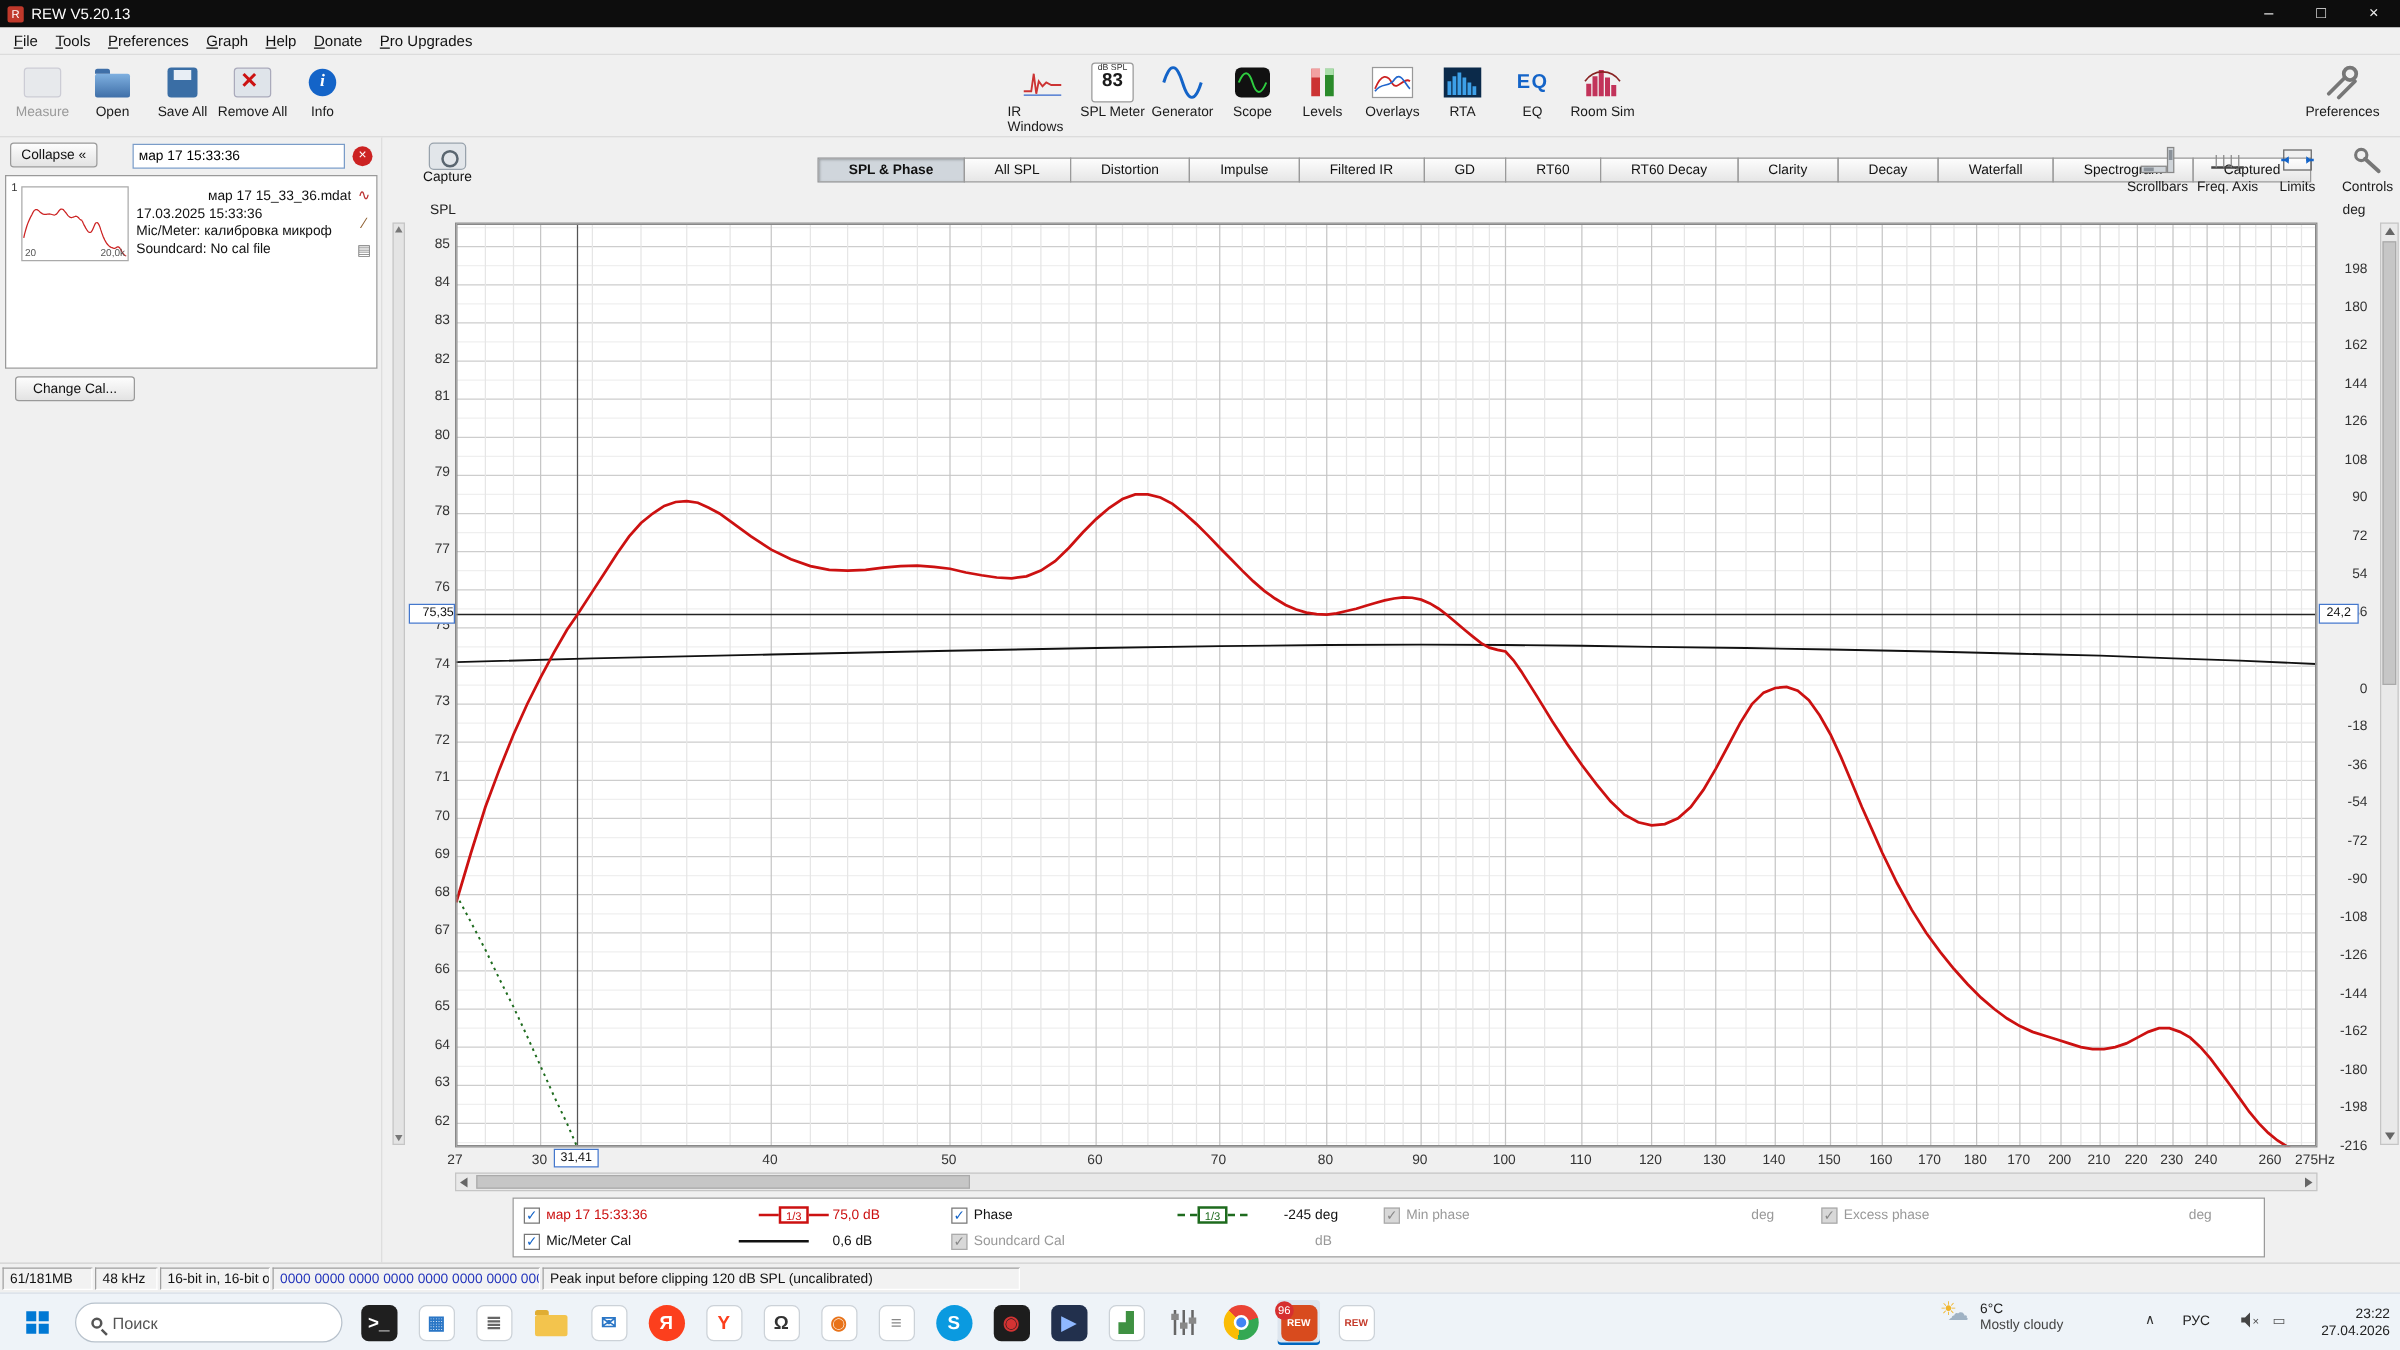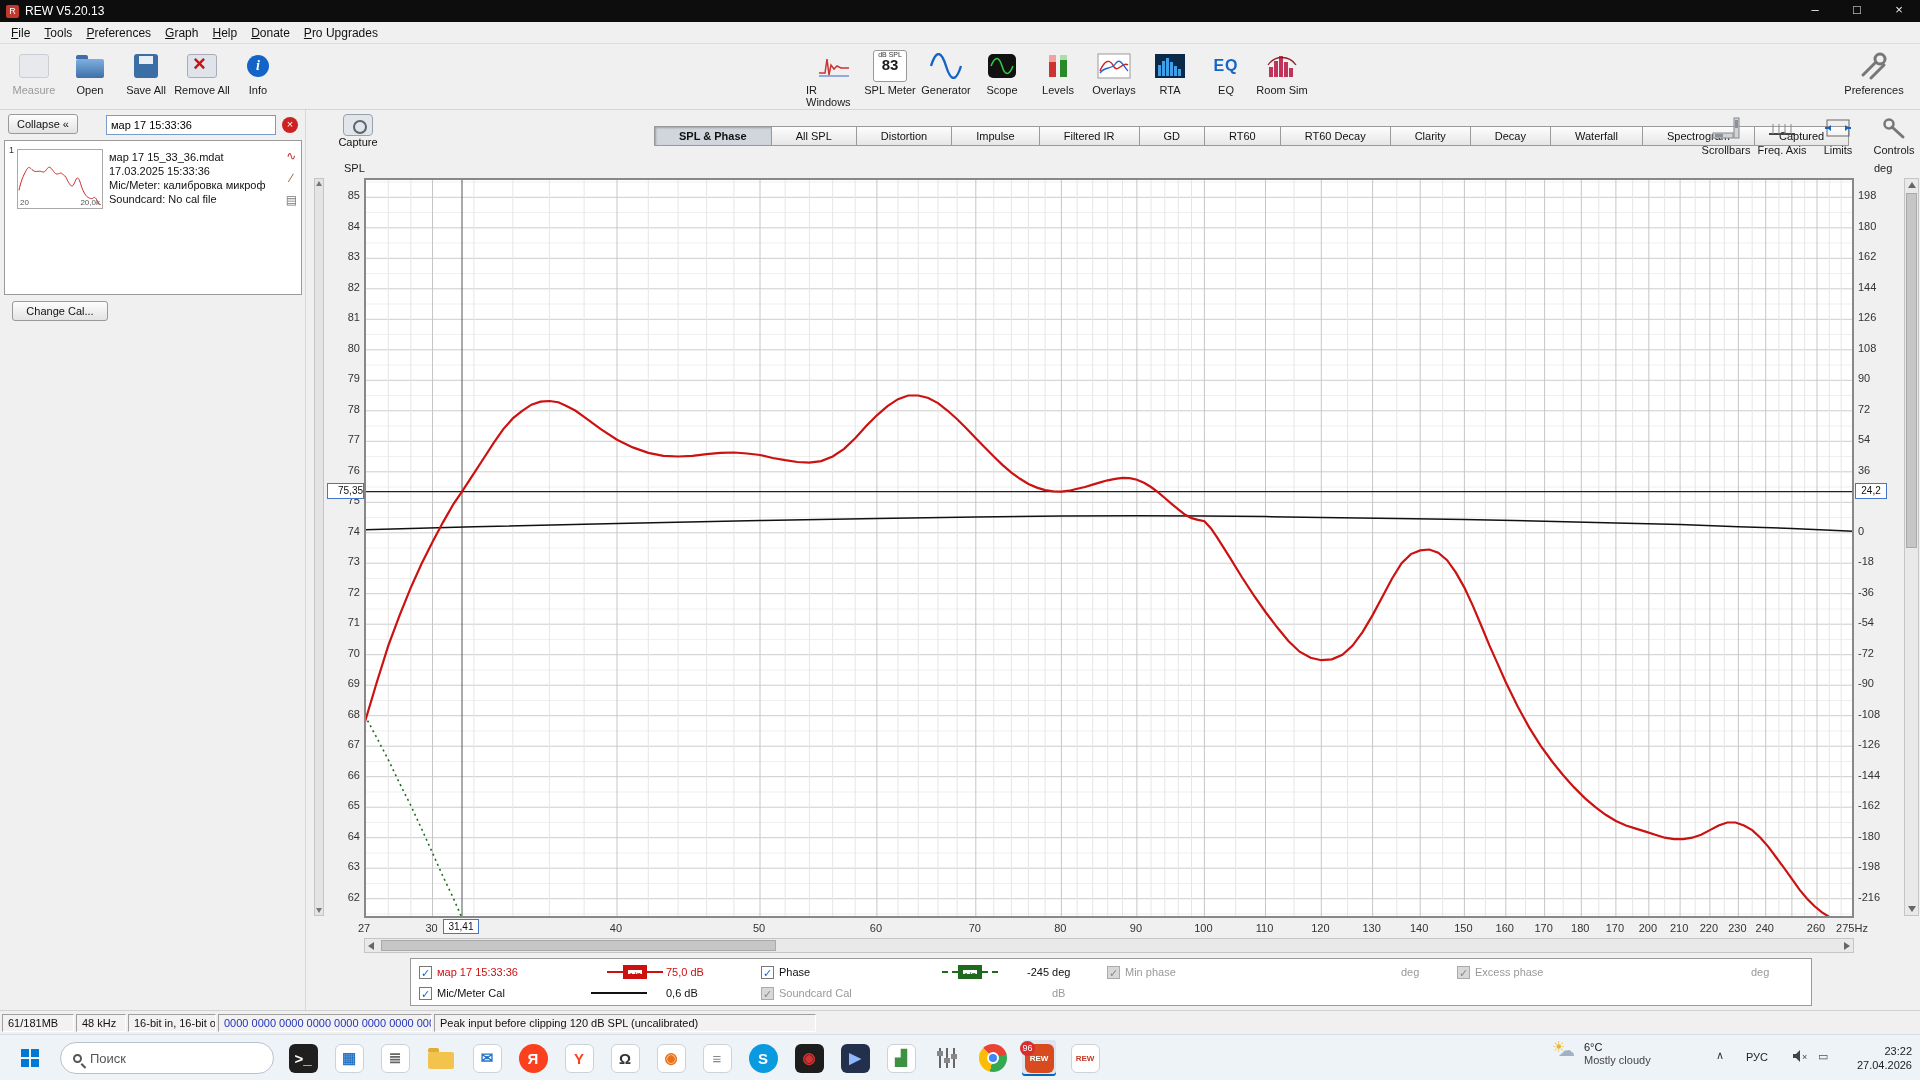--- a/index.html
+++ b/index.html
@@ -58,38 +58,38 @@
   .axis-title { position:absolute; font-size:11px; color:#222; }
   #tabs { position:absolute; left:349px; top:16px; display:flex; }
   .tab { height:20px; padding:0 24px; font-size:11px; line-height:18px; background:linear-gradient(#fdfdfd,#e6e6e6); border:1px solid #9a9a9a; margin-left:-1px; white-space:nowrap; }
   .tab.active { background:#d0d6dc; box-shadow:inset 1px 1px 2px rgba(0,0,0,.25); font-weight:bold; }
   #graph-btns { position:absolute; left:1392px; top:2px; display:flex; }
   .gbtn { width:56px; display:flex; flex-direction:column; align-items:center; font-size:11px; color:#1a1a1a; }
   .gbtn .gicon { height:32px; display:flex; align-items:center; justify-content:center; }
 
   .plot { position:absolute; left:58px; top:68px; width:1490px; height:740px; background:#fff; border:1px solid #888; }
   .ylab { position:absolute; width:32px; text-align:right; font-size:11px; color:#333; }
-  .ylab2 { position:absolute; width:36px; text-align:left; font-size:11px; color:#333; }
+  .ylab2 { position:absolute; width:36px; text-align:right; font-size:11px; color:#333;margin-top:20px; }
   .xlab { position:absolute; width:44px; text-align:center; font-size:11px; color:#333; top:812px; }
   .readout { position:absolute; background:#fff; border:1px solid #4477cc; font-size:10px; text-align:center; color:#111; z-index:5; padding-top:1px; }
 
   .vscroll-slim { position:absolute; left:8px; top:68px; width:10px; height:738px; background:#e4e4e4; border:1px solid #c5c5c5; }
   .vscroll { position:absolute; left:1598px; top:68px; width:15px; height:738px; background:#e9e9e9; border:1px solid #c5c5c5; }
   .vthumb { position:absolute; left:1px; width:11px; background:#c6c6c6; border:1px solid #aaa; }
   .hscroll { position:absolute; left:58px; top:828px; width:1490px; height:15px; background:#e9e9e9; border:1px solid #c5c5c5; }
   .hthumb { position:absolute; top:1px; height:11px; background:#c6c6c6; border:1px solid #aaa; }
   .tri { width:0; height:0; position:absolute; }
 
   .legend { position:absolute; left:104px; top:848px; width:1402px; height:48px; background:#fff; border:1px solid #9a9a9a; font-size:11px; }
   .lg-row { position:absolute; left:0; width:100%; height:20px; }
   .lg-item { position:absolute; display:flex; align-items:center; gap:5px; height:20px; white-space:nowrap; }
   .cbx { width:13px; height:13px; border:1px solid #777; background:#fff; font-size:11px; line-height:12px; text-align:center; color:#1464c8; }
   .cbx.dis { background:#d8d8d8; color:#888; border-color:#aaa; }
   .sample { position:relative; width:56px; height:0; border-top:2px solid #cc1111; }
-  .sample .tag { position:absolute; left:16px; top:-8px; width:24px; height:14px; background:#fff; border:5px solid #15803d; color:#cc1111; font-size:9px; text-align:center; line-height:12px; }
+  .sample .tag { position:absolute; left:16px; top:-8px; width:24px; height:14px; background:#fff; border:2px solid #15803d; color:#cc1111; font-size:9px; text-align:center; line-height:12px; }
   .sample.dash { border-top-style:dashed; }
 
   
   .statusbar { position:absolute; left:0; top:1010px; width:1920px; height:24px; background:#f0f0f0; border-top:1px solid #d0d0d0; display:flex; align-items:center; font-size:11px; }
   .st-cell { height:18px; line-height:16px; margin-left:2px; padding:0 5px; border:1px solid; border-color:#9f9f9f #fff #fff #9f9f9f; background:#f2f2f2; white-space:nowrap; overflow:hidden; }
   .st-bin { color:#2233bb; }
 
   
   .taskbar { position:absolute; left:0; top:1034px; width:1920px; height:46px; background:#eef3f8; border-top:1px solid #d7dee6; }
   .startbtn { position:absolute; left:10px; top:3px; width:40px; height:40px; display:flex; align-items:center; justify-content:center; }
@@ -293,21 +293,21 @@
   <div class="meas-list">
     <div style="position:absolute;left:0;top:0;width:100%;height:78px;">
       <span class="meas-num">1</span>
       <div class="thumb">
         <svg id="thumb-svg" width="84" height="58">
             <polyline points="1.0,40.3 1.6,37.5 2.3,34.9 2.9,32.8 3.5,30.8 4.1,29.1 4.7,27.6 5.3,26.2 5.9,24.9 6.3,24.0 7.0,22.7 7.6,21.6 8.1,20.5 8.6,19.6 9.1,18.8 9.7,18.3 10.2,17.8 10.7,17.6 11.2,17.6 11.7,17.7 12.1,18.0 12.6,18.3 13.1,18.7 14.0,19.6 14.9,20.3 15.8,20.9 16.6,21.3 17.4,21.5 18.3,21.5 19.0,21.5 19.8,21.3 20.6,21.3 21.3,21.2 22.1,21.3 22.8,21.4 23.5,21.6 24.2,21.8 24.8,21.9 25.5,22.0 26.1,21.8 26.8,21.5 27.4,21.0 28.0,20.2 28.6,19.4 29.2,18.6 29.8,18.0 30.4,17.5 30.9,17.2 31.5,17.2 32.0,17.4 32.6,17.7 33.1,18.3 33.6,18.9 34.1,19.5 34.7,20.2 35.2,20.9 35.7,21.5 36.1,22.1 36.6,22.7 37.1,23.1 37.6,23.5 38.0,23.7 38.5,23.9 38.9,24.0 39.4,24.0 39.8,23.9 40.2,23.8 40.7,23.7 41.1,23.5 41.5,23.4 41.9,23.2 42.3,23.1 42.7,23.0 43.1,23.1 43.5,23.2 43.9,23.4 44.3,23.7 44.7,24.0 45.1,24.5 45.4,24.9 45.8,25.3 46.2,25.6 46.5,25.9 46.9,26.0 47.3,26.1 47.6,26.6 48.0,27.2 48.6,28.6 49.3,30.1 50.0,31.3 50.6,32.5 51.3,33.6 51.9,34.6 52.5,35.3 53.1,35.8 53.7,35.9 54.3,35.9 54.9,35.6 55.4,34.9 56.0,33.9 56.5,32.8 57.1,31.5 57.6,30.2 58.1,29.1 58.6,28.4 59.1,28.2 59.6,28.1 60.1,28.3 60.6,28.9 61.1,29.7 61.6,30.8 62.1,32.1 62.5,33.5 63.0,34.9 63.4,36.2 63.9,37.5 64.5,39.2 65.2,40.7 65.8,42.0 66.4,43.1 67.0,44.1 67.6,45.0 68.2,45.7 68.8,46.4 69.4,46.9 69.9,47.3 70.5,47.7 71.0,47.9 71.6,48.1 72.1,48.3 72.6,48.5 73.1,48.6 73.6,48.6 74.1,48.5 74.6,48.3 75.1,48.0 75.6,47.7 76.1,47.4 76.5,47.4 77.0,47.7 77.4,48.0 77.9,48.5 78.3,49.2 78.8,49.9 79.2,50.7 79.6,51.4 80.1,52.2 80.5,52.8 80.9,53.4 81.3,53.8 81.7,54.1 82.1,54.4 82.5,54.6 83.0,54.8" fill="none" stroke="#c22" stroke-width="1"></polyline>
           </svg>
         <span class="thumb-lab" style="left:2px;">20</span>
         <span class="thumb-lab" style="right:2px;">20,0k</span>
       </div>
-      <div class="m-line" style="top:10px;">мар 17 15_33_36.mdat</div>
+      <div class="m-line" style="top:10px;text-align:right;">мар 17 15_33_36.mdat</div>
       <div class="m-line" style="top:24px;">17.03.2025 15:33:36</div>
       <div class="m-line" style="top:38px;">Mic/Meter: калибровка микроф</div>
       <div class="m-line" style="top:52px;">Soundcard: No cal file</div>
       <div class="m-sideicons">
         <span style="color:#b33;">∿</span>
         <span>∕</span>
         <span style="color:#777;">▤</span>
       </div>
     </div>
   </div>

